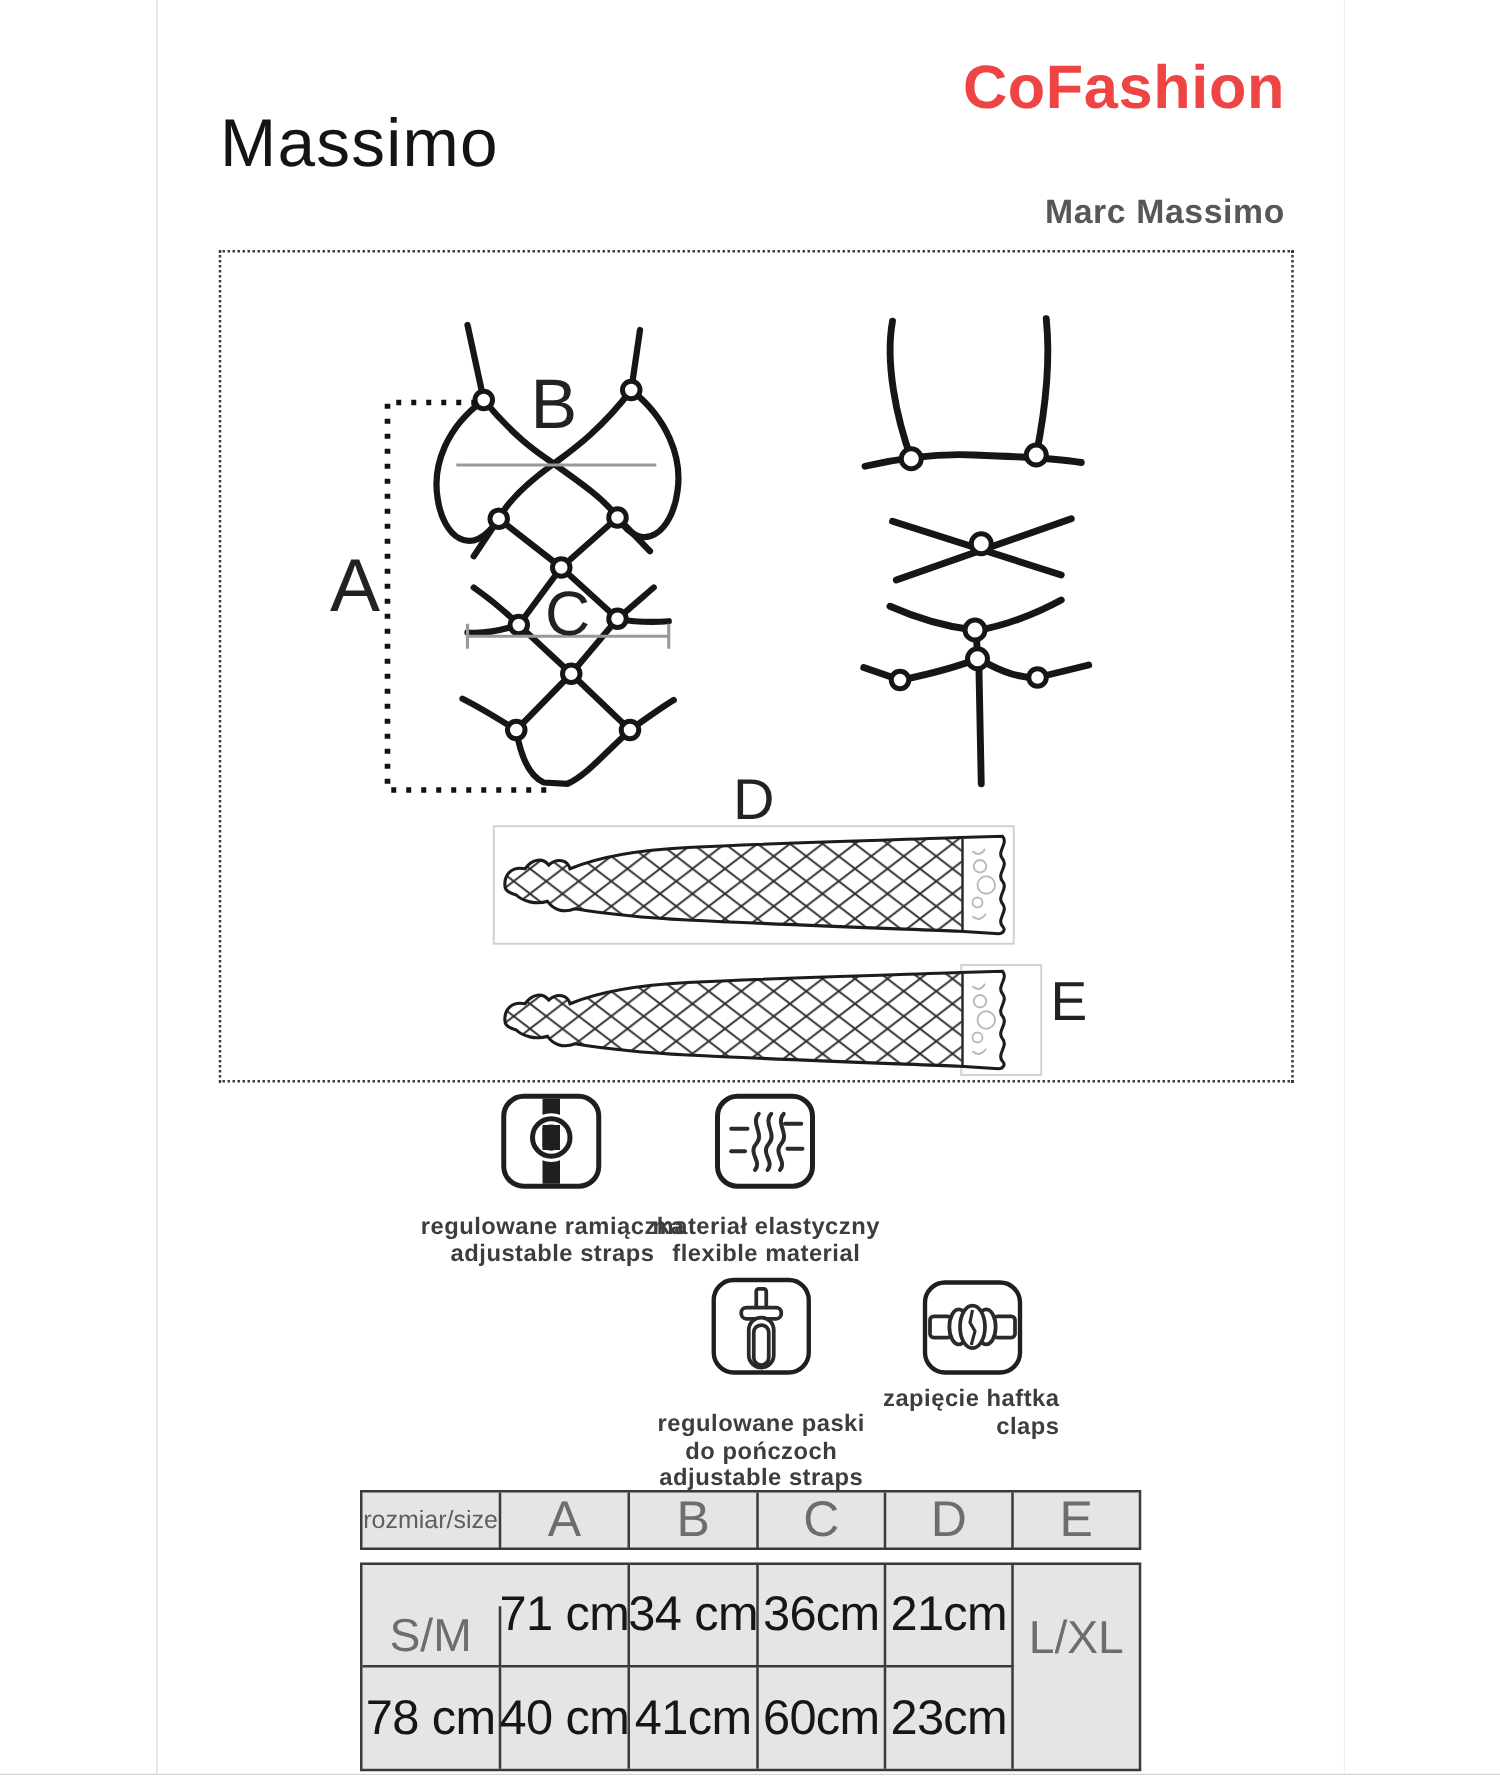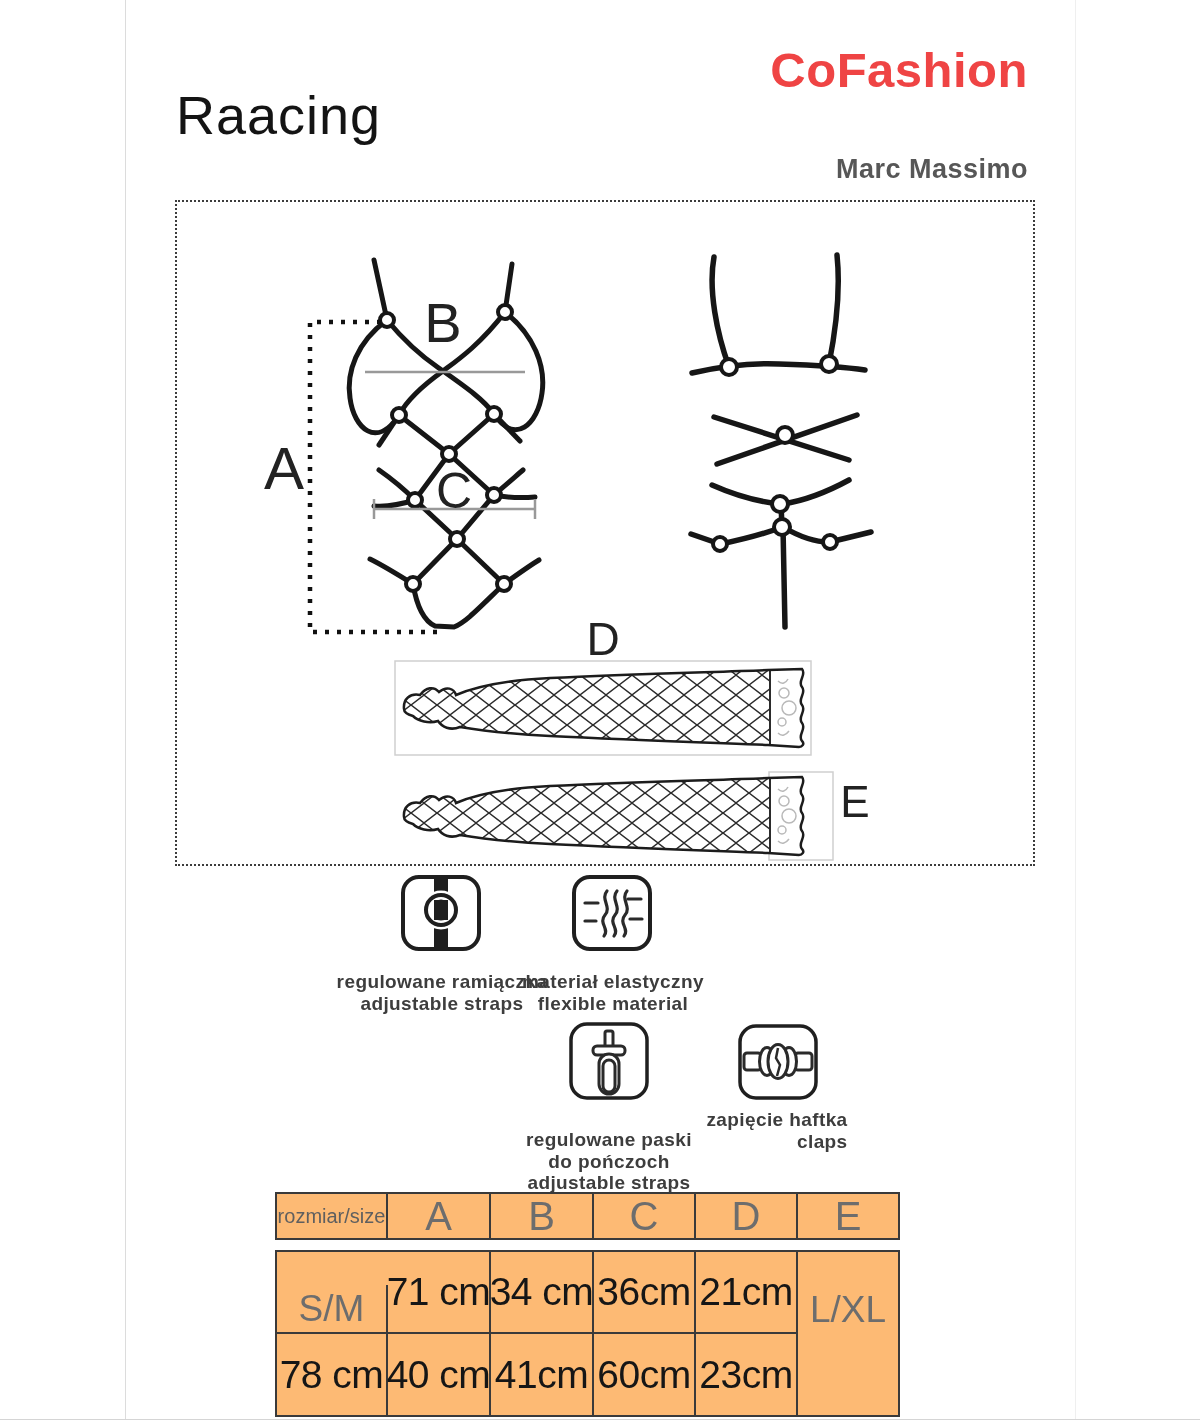--- a/index.html
+++ b/index.html
@@ -25,40 +25,40 @@
   .lbl-b{left:266px;top:121px;font-size:56px;}
   .lbl-c{left:277px;top:289px;font-size:50px;}
   .lbl-d{left:426px;top:437px;font-size:46px;}
   .lbl-e{left:678px;top:600px;font-size:44px;}
 
   .feature-icon{position:absolute;}
   .feature-caption{position:absolute;transform:translateX(-50%);text-align:center;
     font-size:19px;font-weight:700;color:#3d3d3d;line-height:1.08;letter-spacing:0.4px;white-space:nowrap;}
   .feature-caption div{margin-bottom:1px;}
 
-  .tbl{position:absolute;left:275px;display:grid;box-sizing:border-box;
-    grid-template-columns:111px 103px 103px 102px 102px 100px;border:2px solid #3a3a3a;background:#fdba74;}
+  .tbl{position:absolute;left:288px;display:grid;box-sizing:border-box;
+    grid-template-columns:111px 103px 103px 102px 102px 100px;border:2px solid #3a3a3a;background:#e5e5e5;}
   .tbl-header{top:1192px;width:625px;height:48px;}
   .tbl-body{top:1250px;width:625px;height:167px;grid-template-rows:82px 81px;}
   .cell{display:flex;align-items:center;justify-content:center;border-right:2px solid #3a3a3a;box-sizing:border-box;}
   .cell:nth-child(6n){border-right:none;}
   .tbl-body .cell.r1{border-bottom:2px solid #3a3a3a;}
   .hd-size{font-size:20px;color:#5f5f5f;font-weight:400;}
   .hd-letter{font-size:40px;color:#6d6d6d;font-weight:300;}
   .row-label{font-size:37px;color:#6d6d6d;font-weight:300;margin-top:33px;}
   .val{font-size:39px;color:#161616;font-weight:300;letter-spacing:-0.5px;white-space:nowrap;}
 </style>
 </head>
 <body>
 
 <div class="frame-left"></div>
 <div class="frame-right"></div>
 <div class="frame-bottom"></div>
 
-<div class="product-title">Raacing</div>
+<div class="product-title">Massimo</div>
 <div class="brand">CoFashion</div>
 <div class="designer">Marc Massimo</div>
 
 <div class="diagram-box">
   <svg width="856" height="662" viewBox="0 0 856 662">
     <defs>
       <pattern id="net" width="26" height="20" patternUnits="userSpaceOnUse">
         <path d="M13,0 L26,10 L13,20 L0,10 Z" fill="none" stroke="#2b2b2b" stroke-width="1.5"></path>
       </pattern>
       <path id="sockpath" d="M6,44 C5,34 12,28 22,30 C28,22 36,21 41,27 C48,21 56,23 58,30

